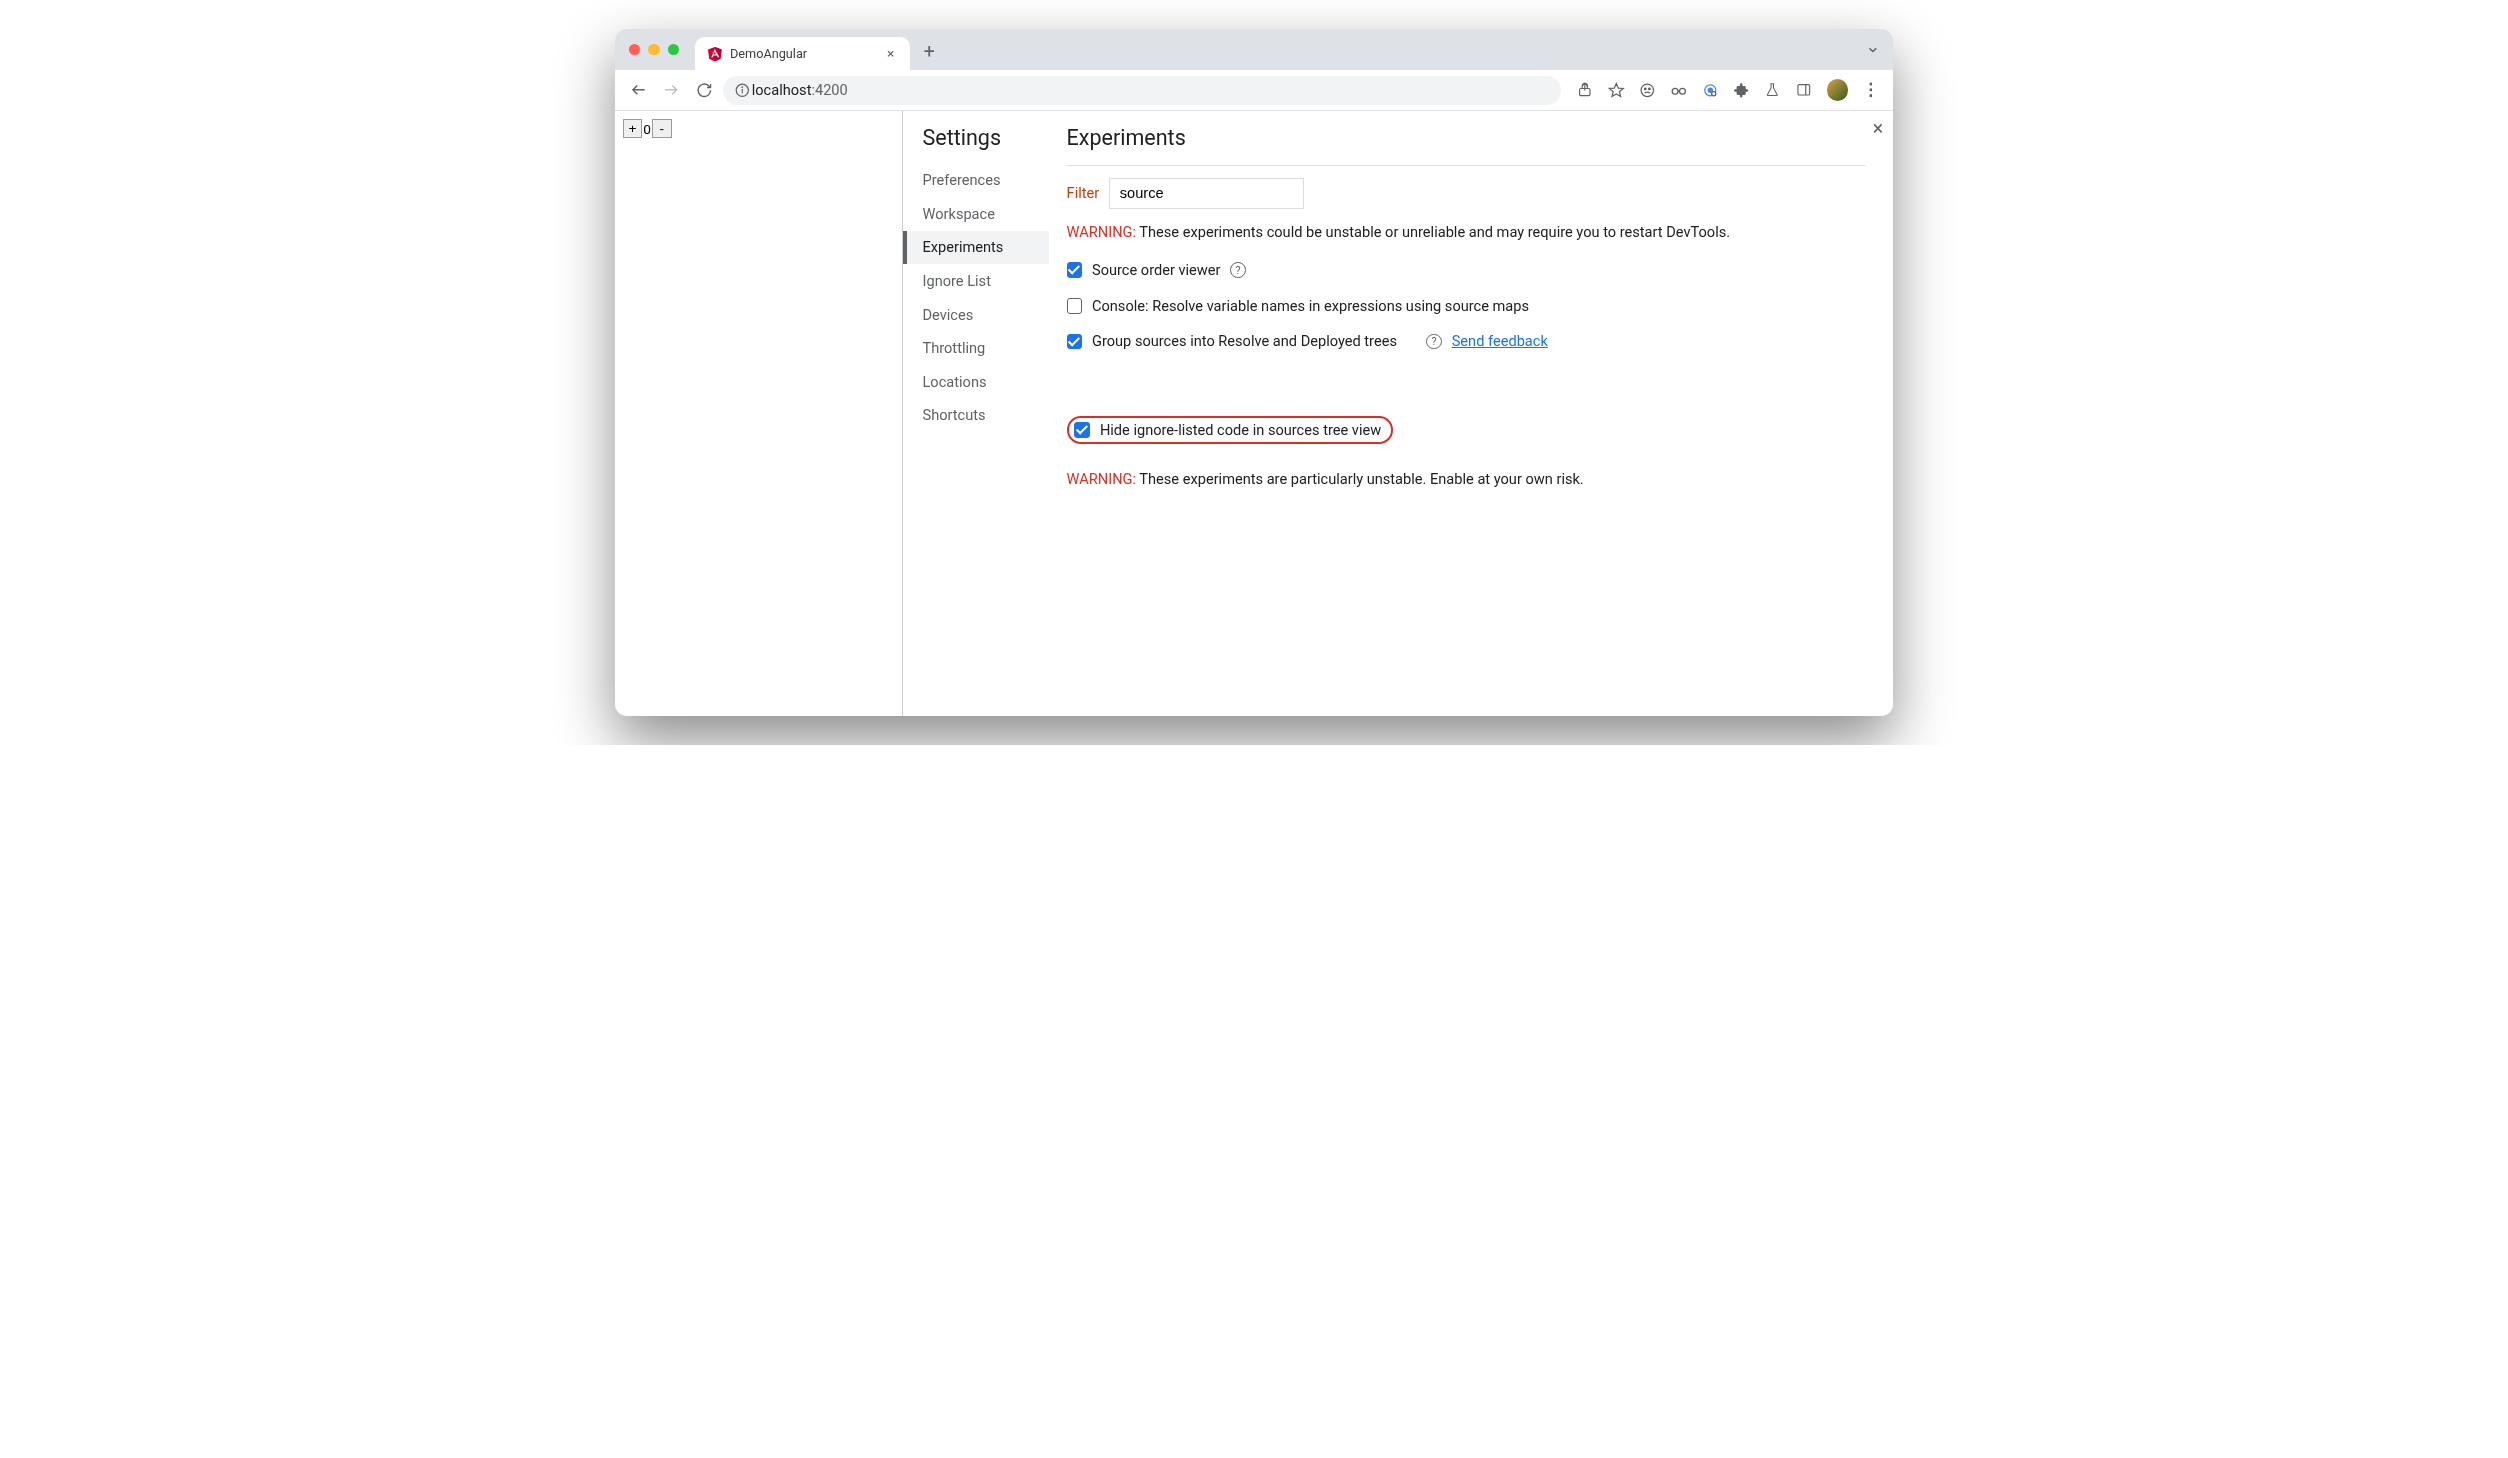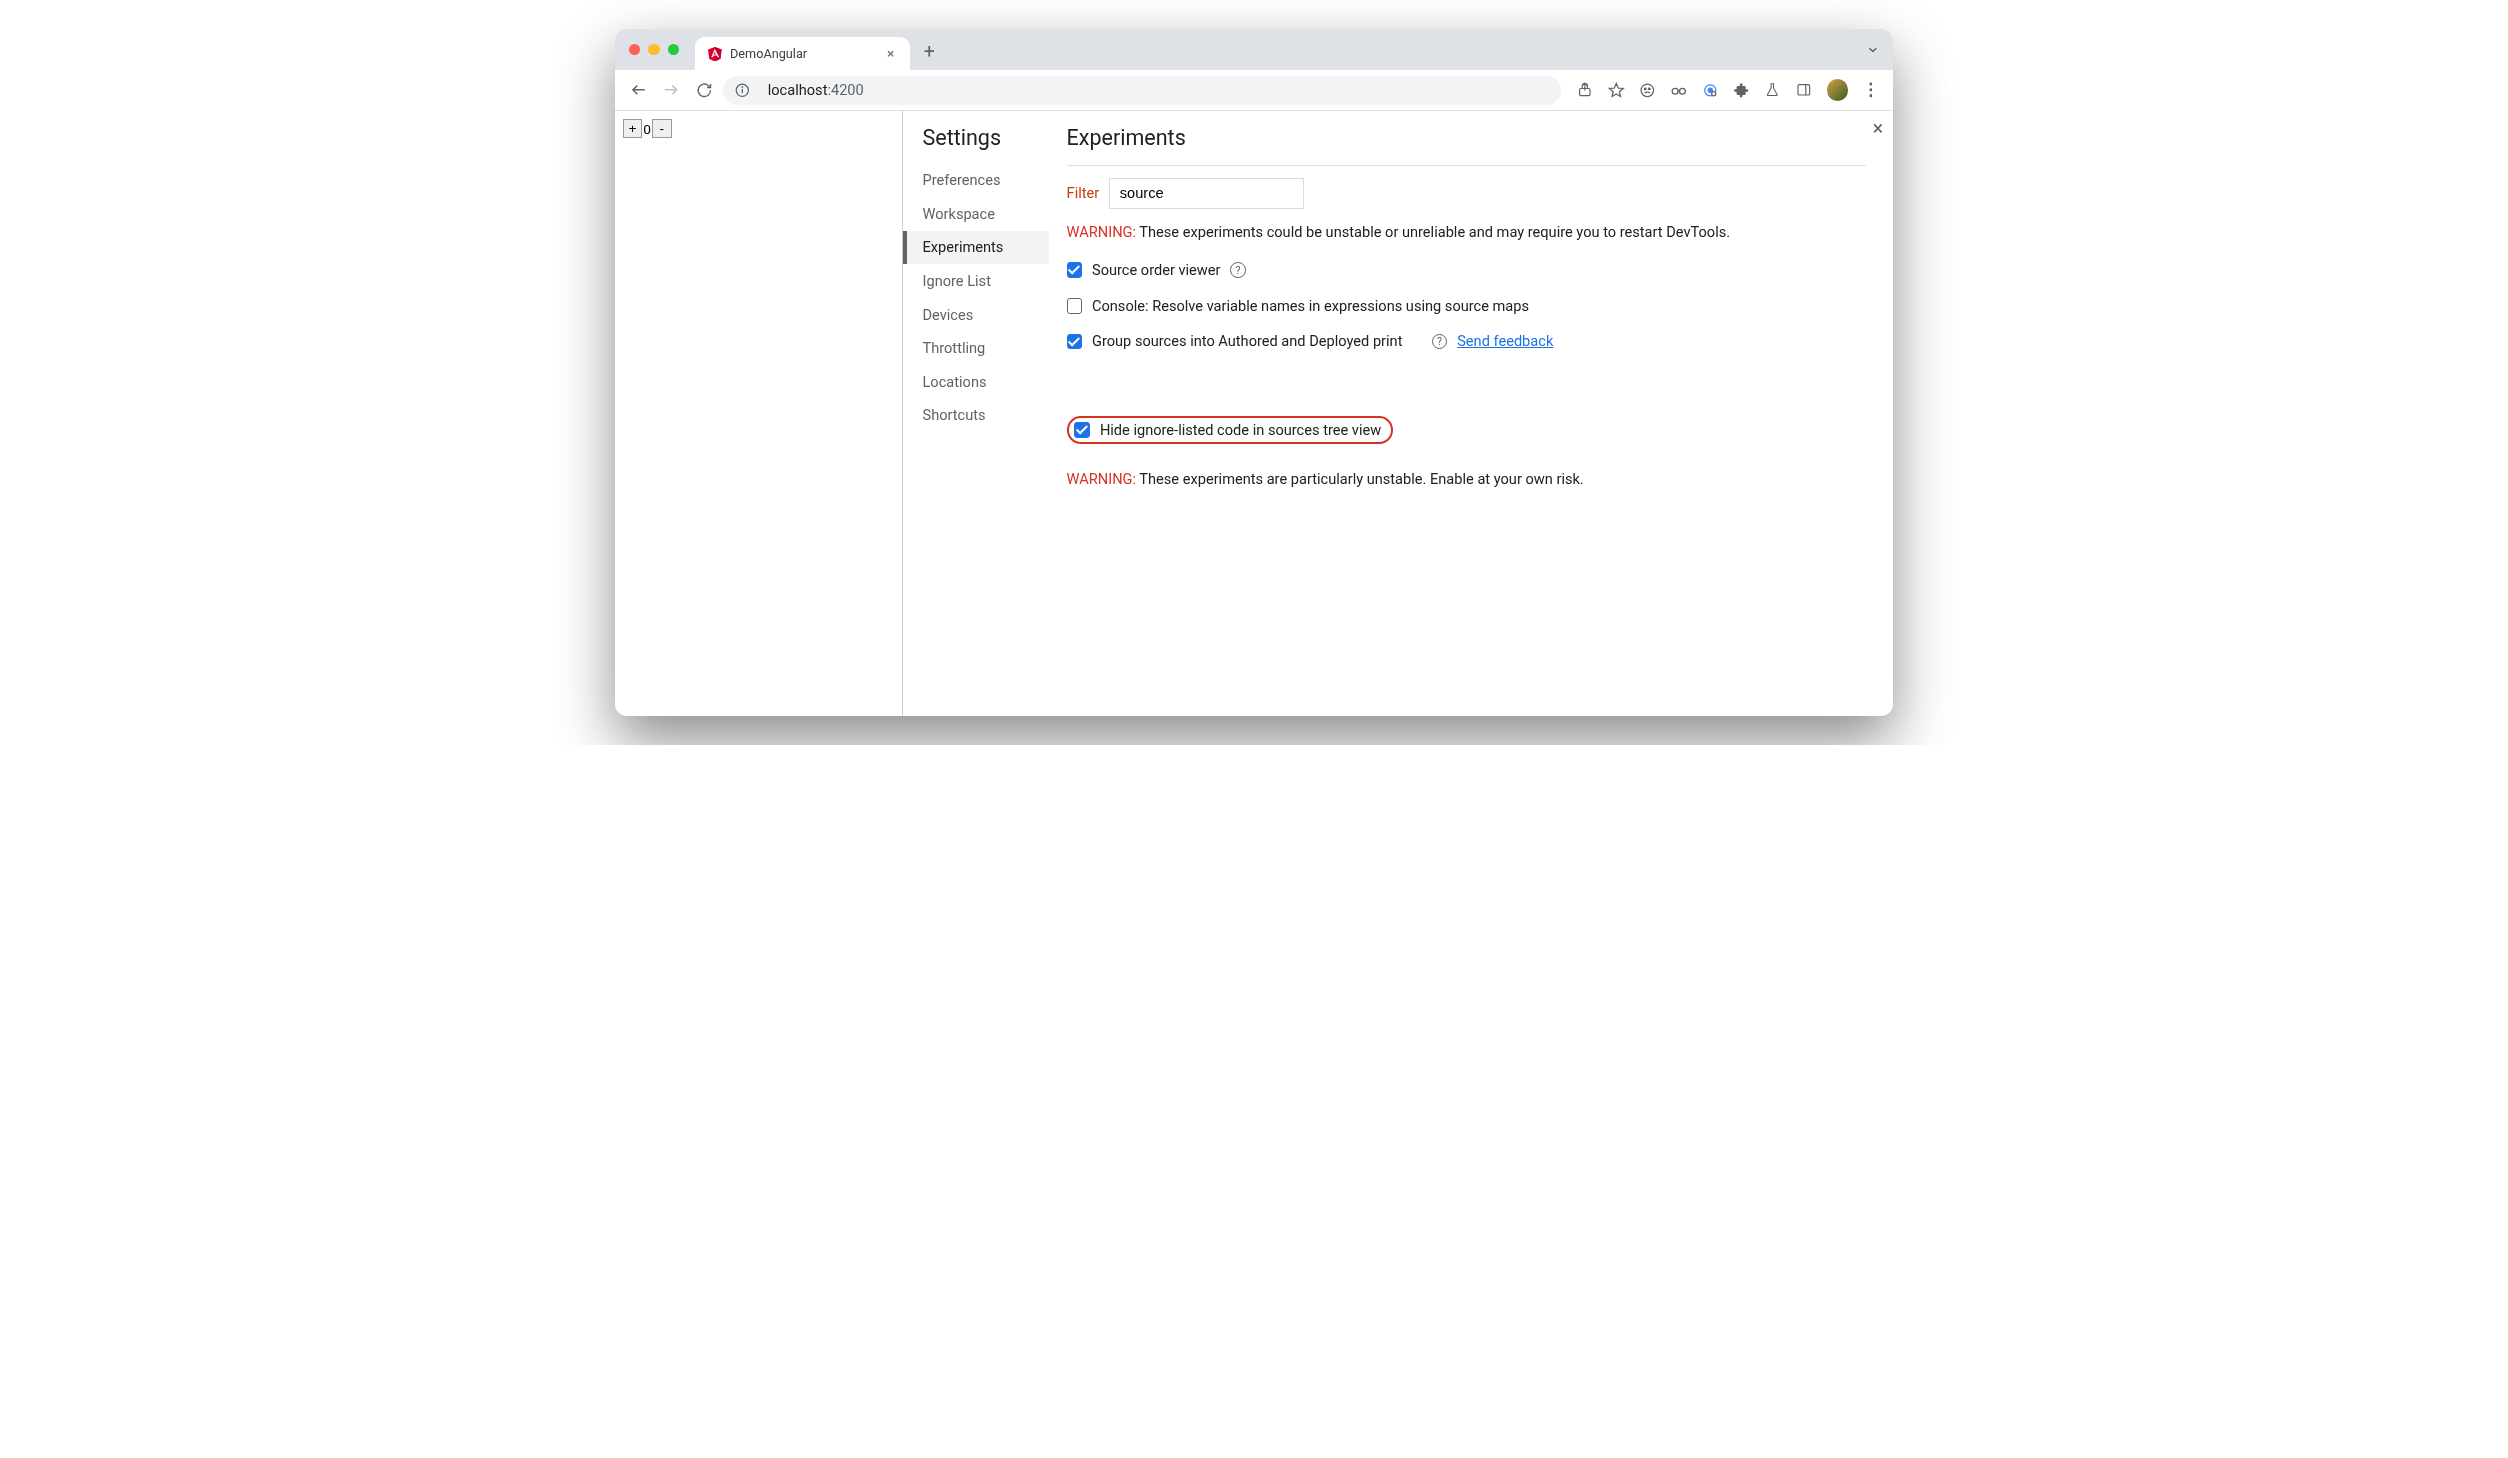--- a/index.html
+++ b/index.html
@@ -66,21 +66,21 @@
   }
   .nav-btn.disabled { color:#bdc1c6; }
   .omnibox {
     flex:1;
     background:#f1f3f4;
     border-radius:17.6px;
     height:29px;
     display:flex;
     align-items:center;
     padding:0 11.7px;
-    gap:18px;
+    gap:2px;
     color:#5f6368;
     font-size:14.6px;
   }
   .omnibox .url { color:#202124; }
   .omnibox .port { color:#5f6368; }
   .ext-icons { display:flex; align-items:center; gap:13.7px; margin-left:9.8px; margin-right:3.9px; }
   .ext-icons .eicon { width:17.6px; height:17.6px; color:#5f6368; display:flex; align-items:center; justify-content:center; cursor:pointer; }
   .avatar { width:21.5px; height:21.5px; border-radius:50%; background: linear-gradient(135deg,#d4a24c,#3a5a1a); cursor:pointer; }
   
   .content {
@@ -334,21 +334,21 @@
             <input type="checkbox" checked="" style="">
             <span>Source order viewer</span>
             <span class="help-icon">?</span>
           </li>
           <li class="exp-item">
             <input type="checkbox" style="">
             <span>Console: Resolve variable names in expressions using source maps</span>
           </li>
           <li class="exp-item">
             <input type="checkbox" checked="" style="">
-            <span>Group sources into Authored and Deployed print</span>
+            <span>Group sources into Resolve and Deployed trees</span>
             <span style="width:9.8px"></span>
             <span class="help-icon">?</span>
             <a class="feedback-link">Send feedback</a>
           </li>
           <li class="exp-item">
             <span class="highlight-box">
               <input type="checkbox" checked="" style="">
               <span>Hide ignore-listed code in sources tree view</span>
             </span>
           </li>

